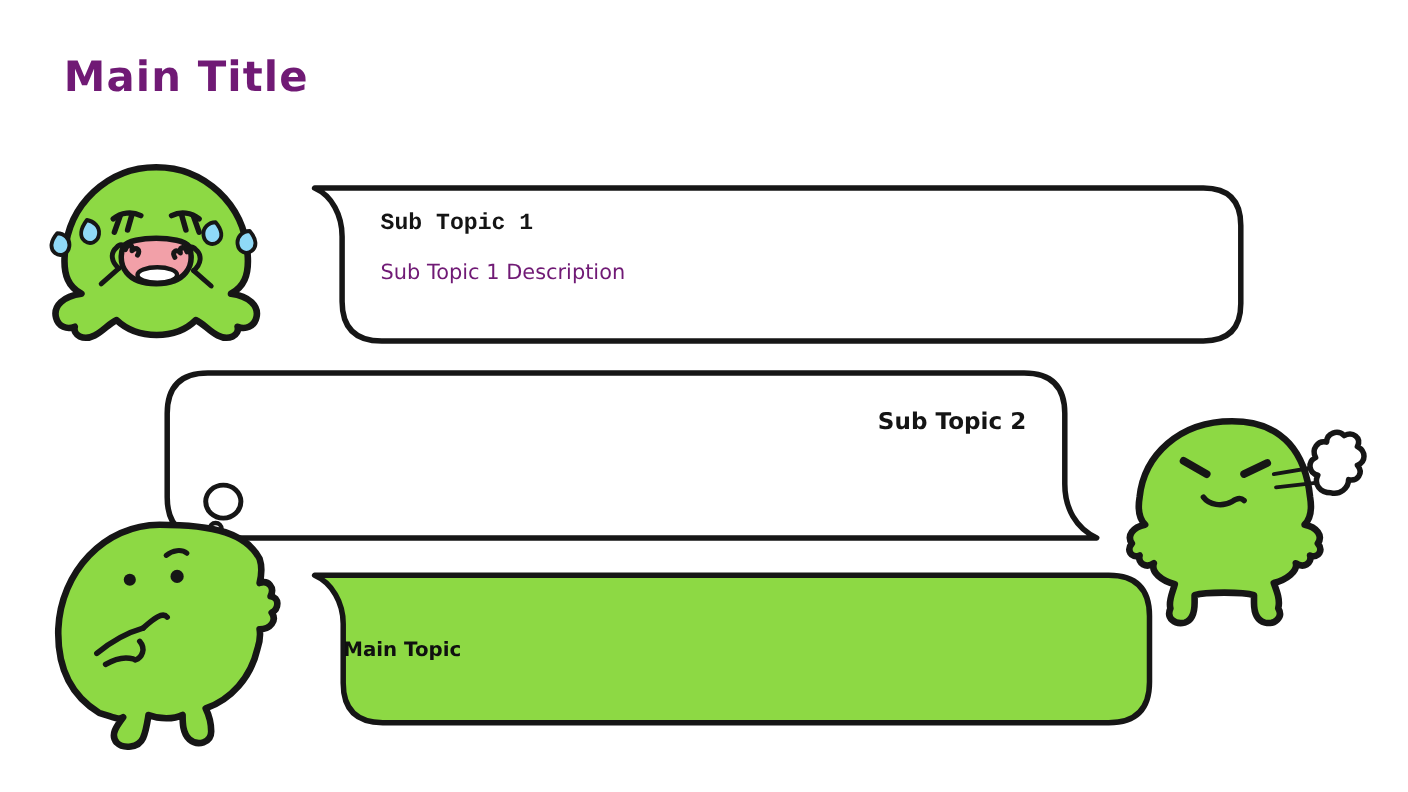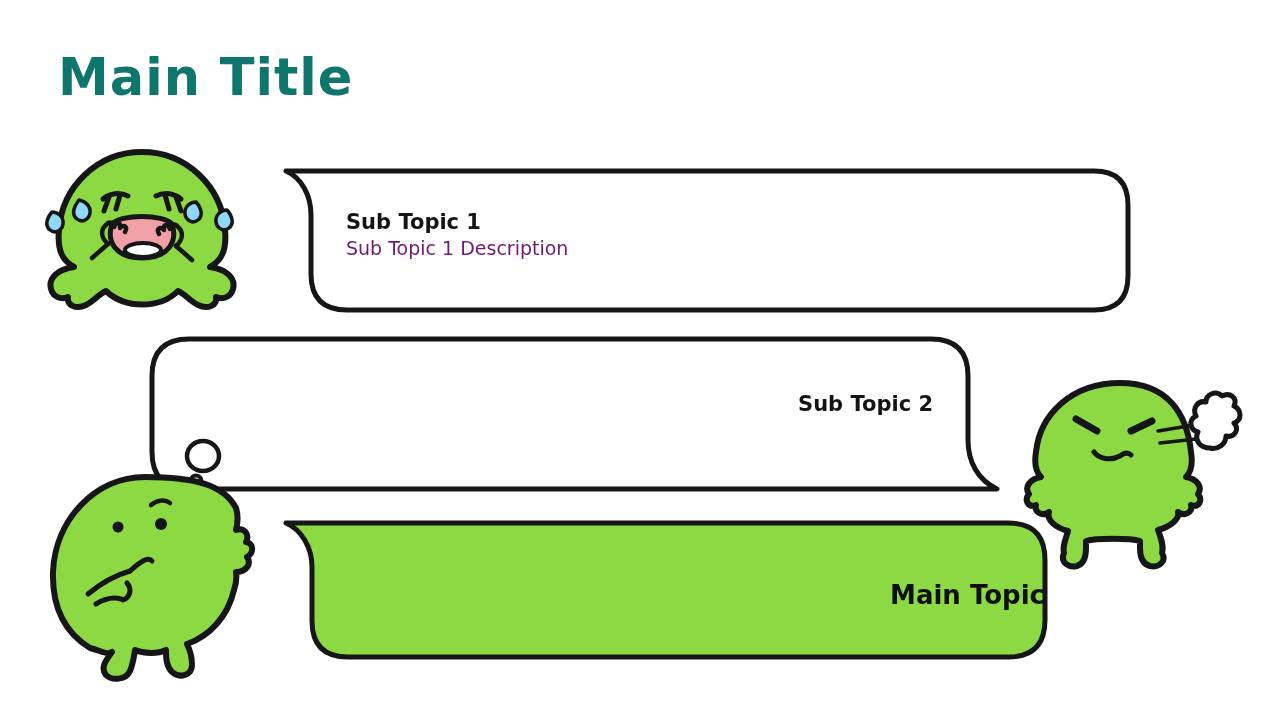--- a/index.html
+++ b/index.html
@@ -5,30 +5,30 @@
   html,body{margin:0;padding:0;background:#e8e8e8;}
   .slide{
     position:relative;width:1280px;height:720px;margin:0 auto;
     background:var(--background,#ffffff);overflow:hidden;
     font-family:"DejaVu Sans","Liberation Sans",sans-serif;
     color:var(--outline,#161616);
   }
   .artwork{position:absolute;inset:0;width:1280px;height:720px;}
   .slide-title{
     position:absolute;left:58px;top:48px;margin:0;
-    font-size:51px;font-weight:900;letter-spacing:1px;color:#0f766e;
+    font-size:38px;font-weight:900;letter-spacing:1px;color:#701a75;
   }
   .txt{position:absolute;white-space:nowrap;}
   .bubble-title{font-size:21px;font-weight:bold;color:#141414;}
   .bubble-desc{font-size:19px;font-weight:normal;color:#701a75;}
-  .t-sub1-title{left:346px;top:210px;}
+  .t-sub1-title{left:346px;top:192px;font-family:Liberation Mono, monospace;}
   .t-sub1-desc{left:346px;top:237px;}
-  .t-sub2-title{right:347px;top:392px;text-align:right;}
+  .t-sub2-title{right:347px;top:371px;text-align:right;}
   .t-sub2-desc{right:347px;top:410px;text-align:right;}
-  .t-main{left:312px;top:580px;width:733px;text-align:right;font-size:26px;font-weight:bold;color:#101010;}
+  .t-main{left:312px;top:580px;width:733px;text-align:left;font-size:18px;font-weight:bold;color:#101010;}
   svg *{vector-effect:none;}
 </style>
 </head>
 <body>
 
 <div class="slide">
 
   <svg class="artwork" viewBox="0 0 1280 720" stroke-linejoin="round" stroke-linecap="round">
 
     <path d="M286 171 L1094 171 Q1128 171 1128 205 L1128 276 Q1128 310 1094 310

